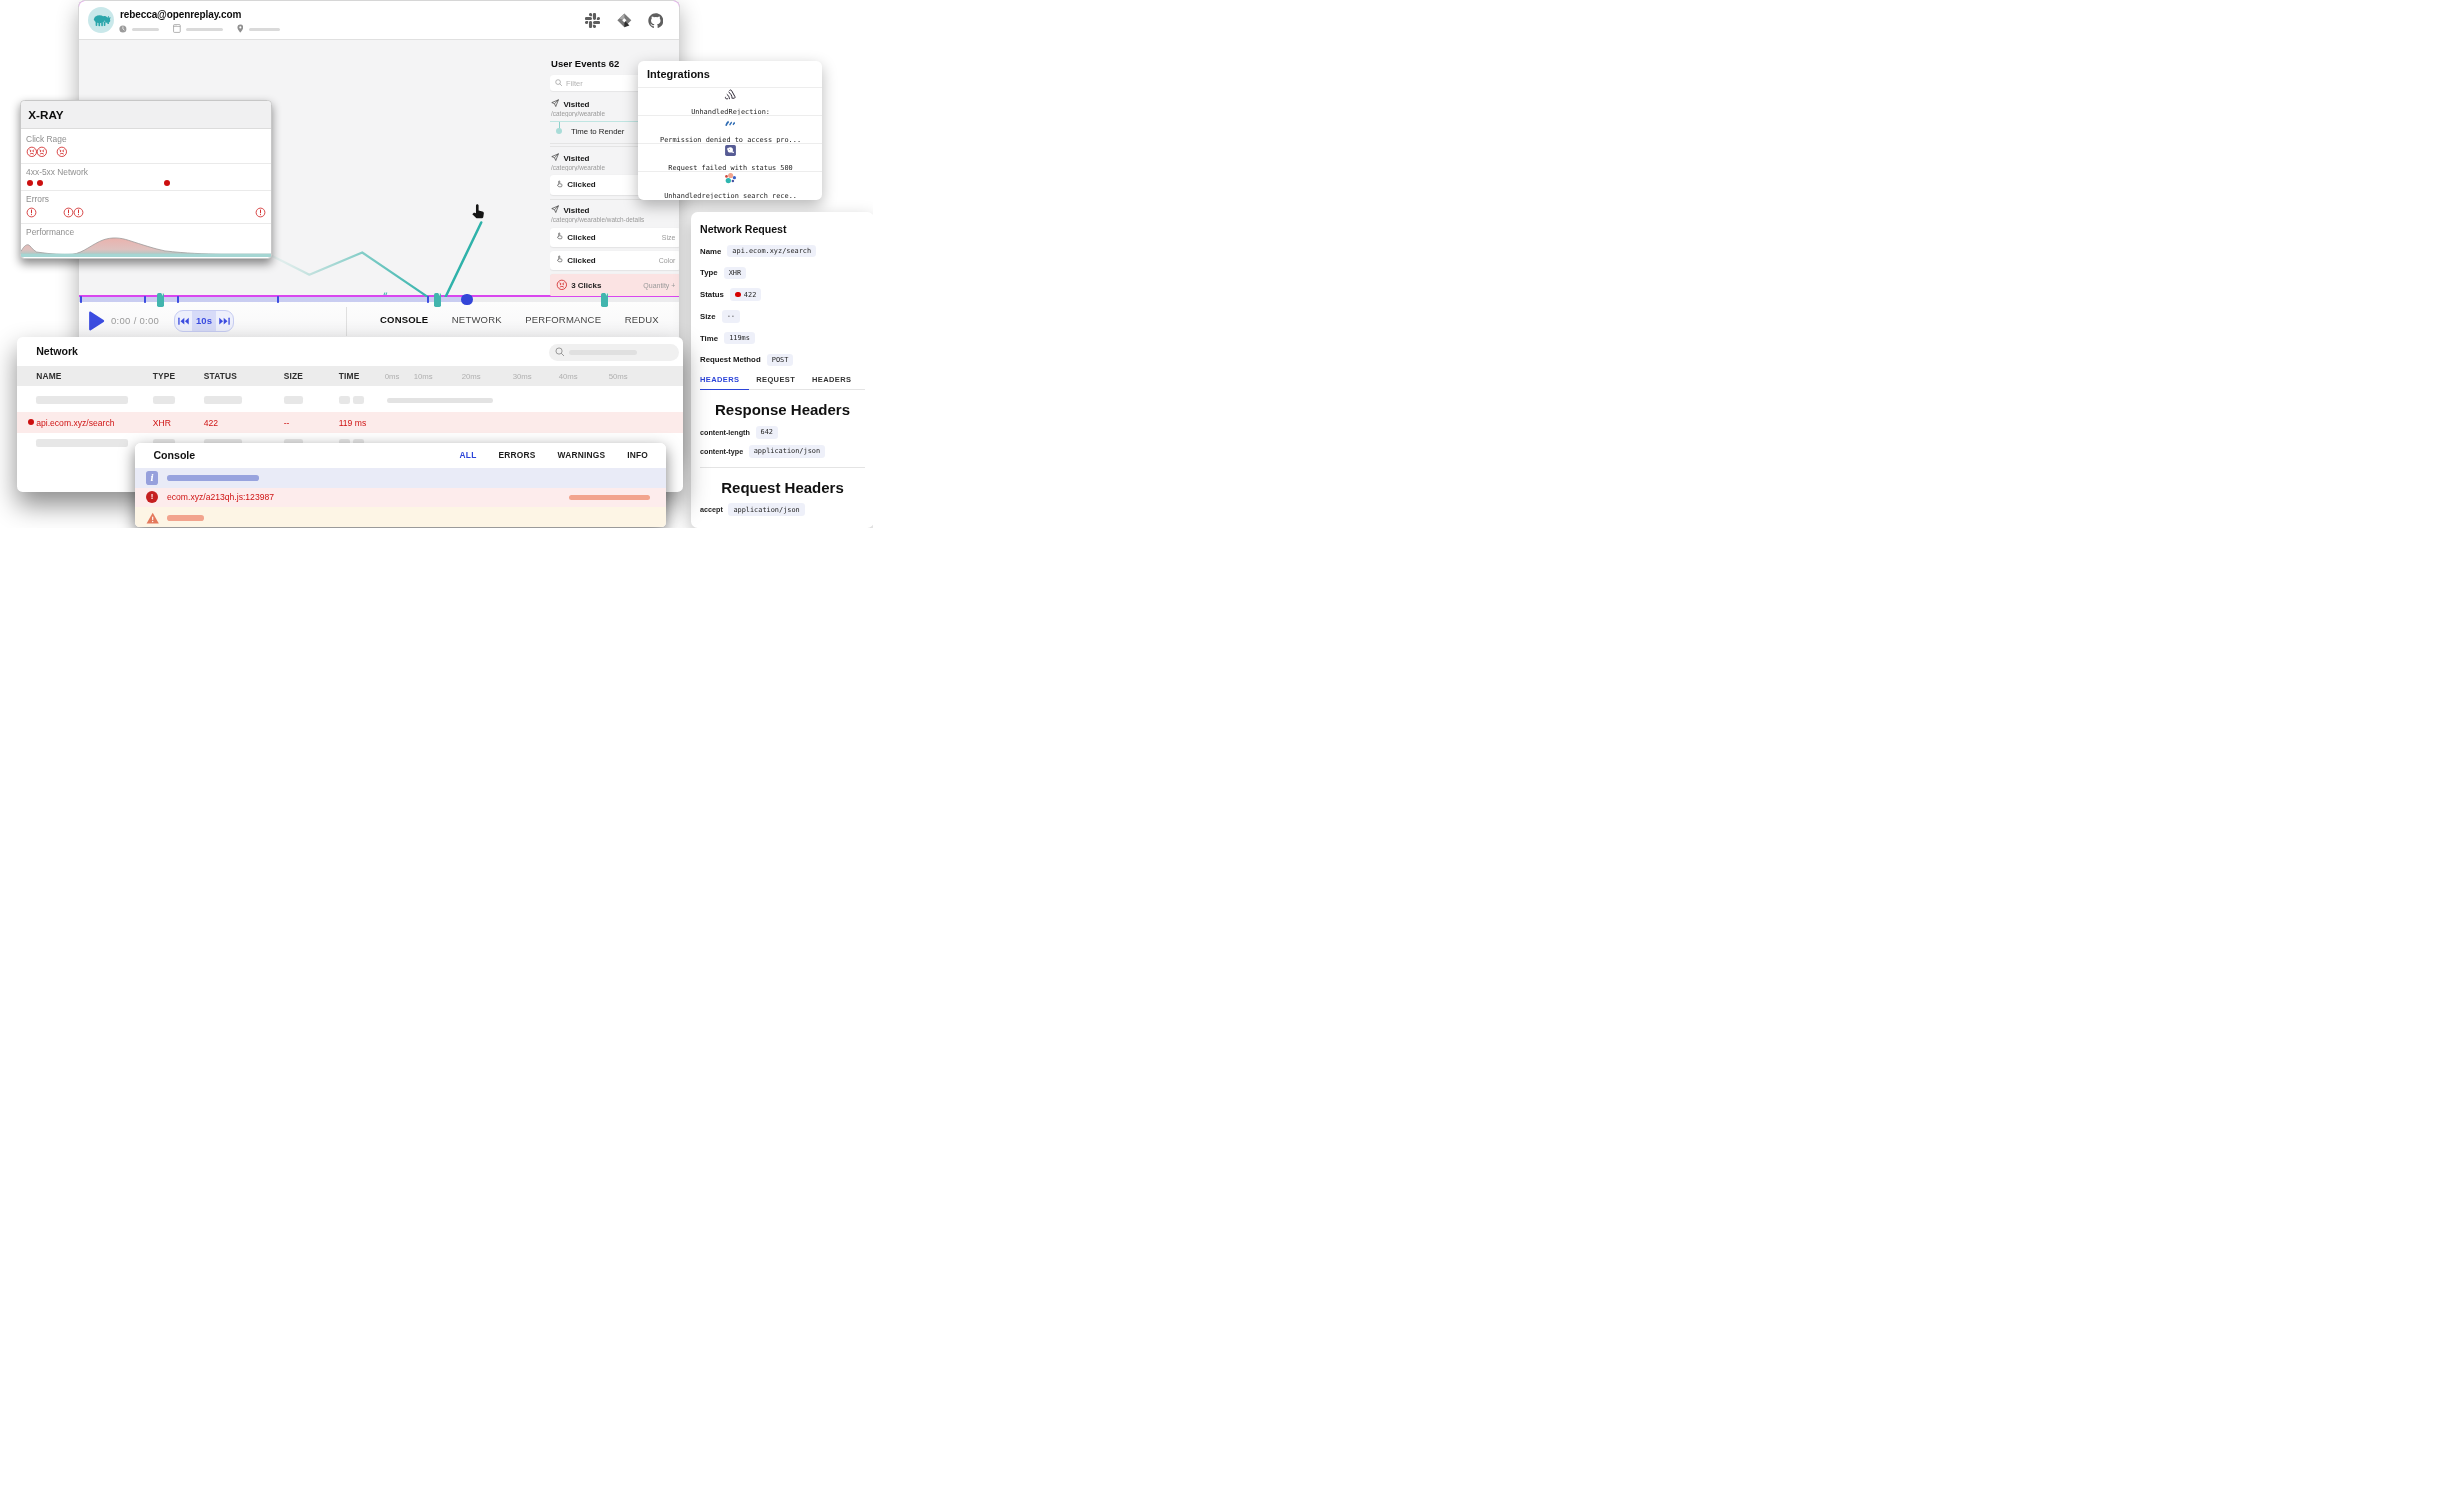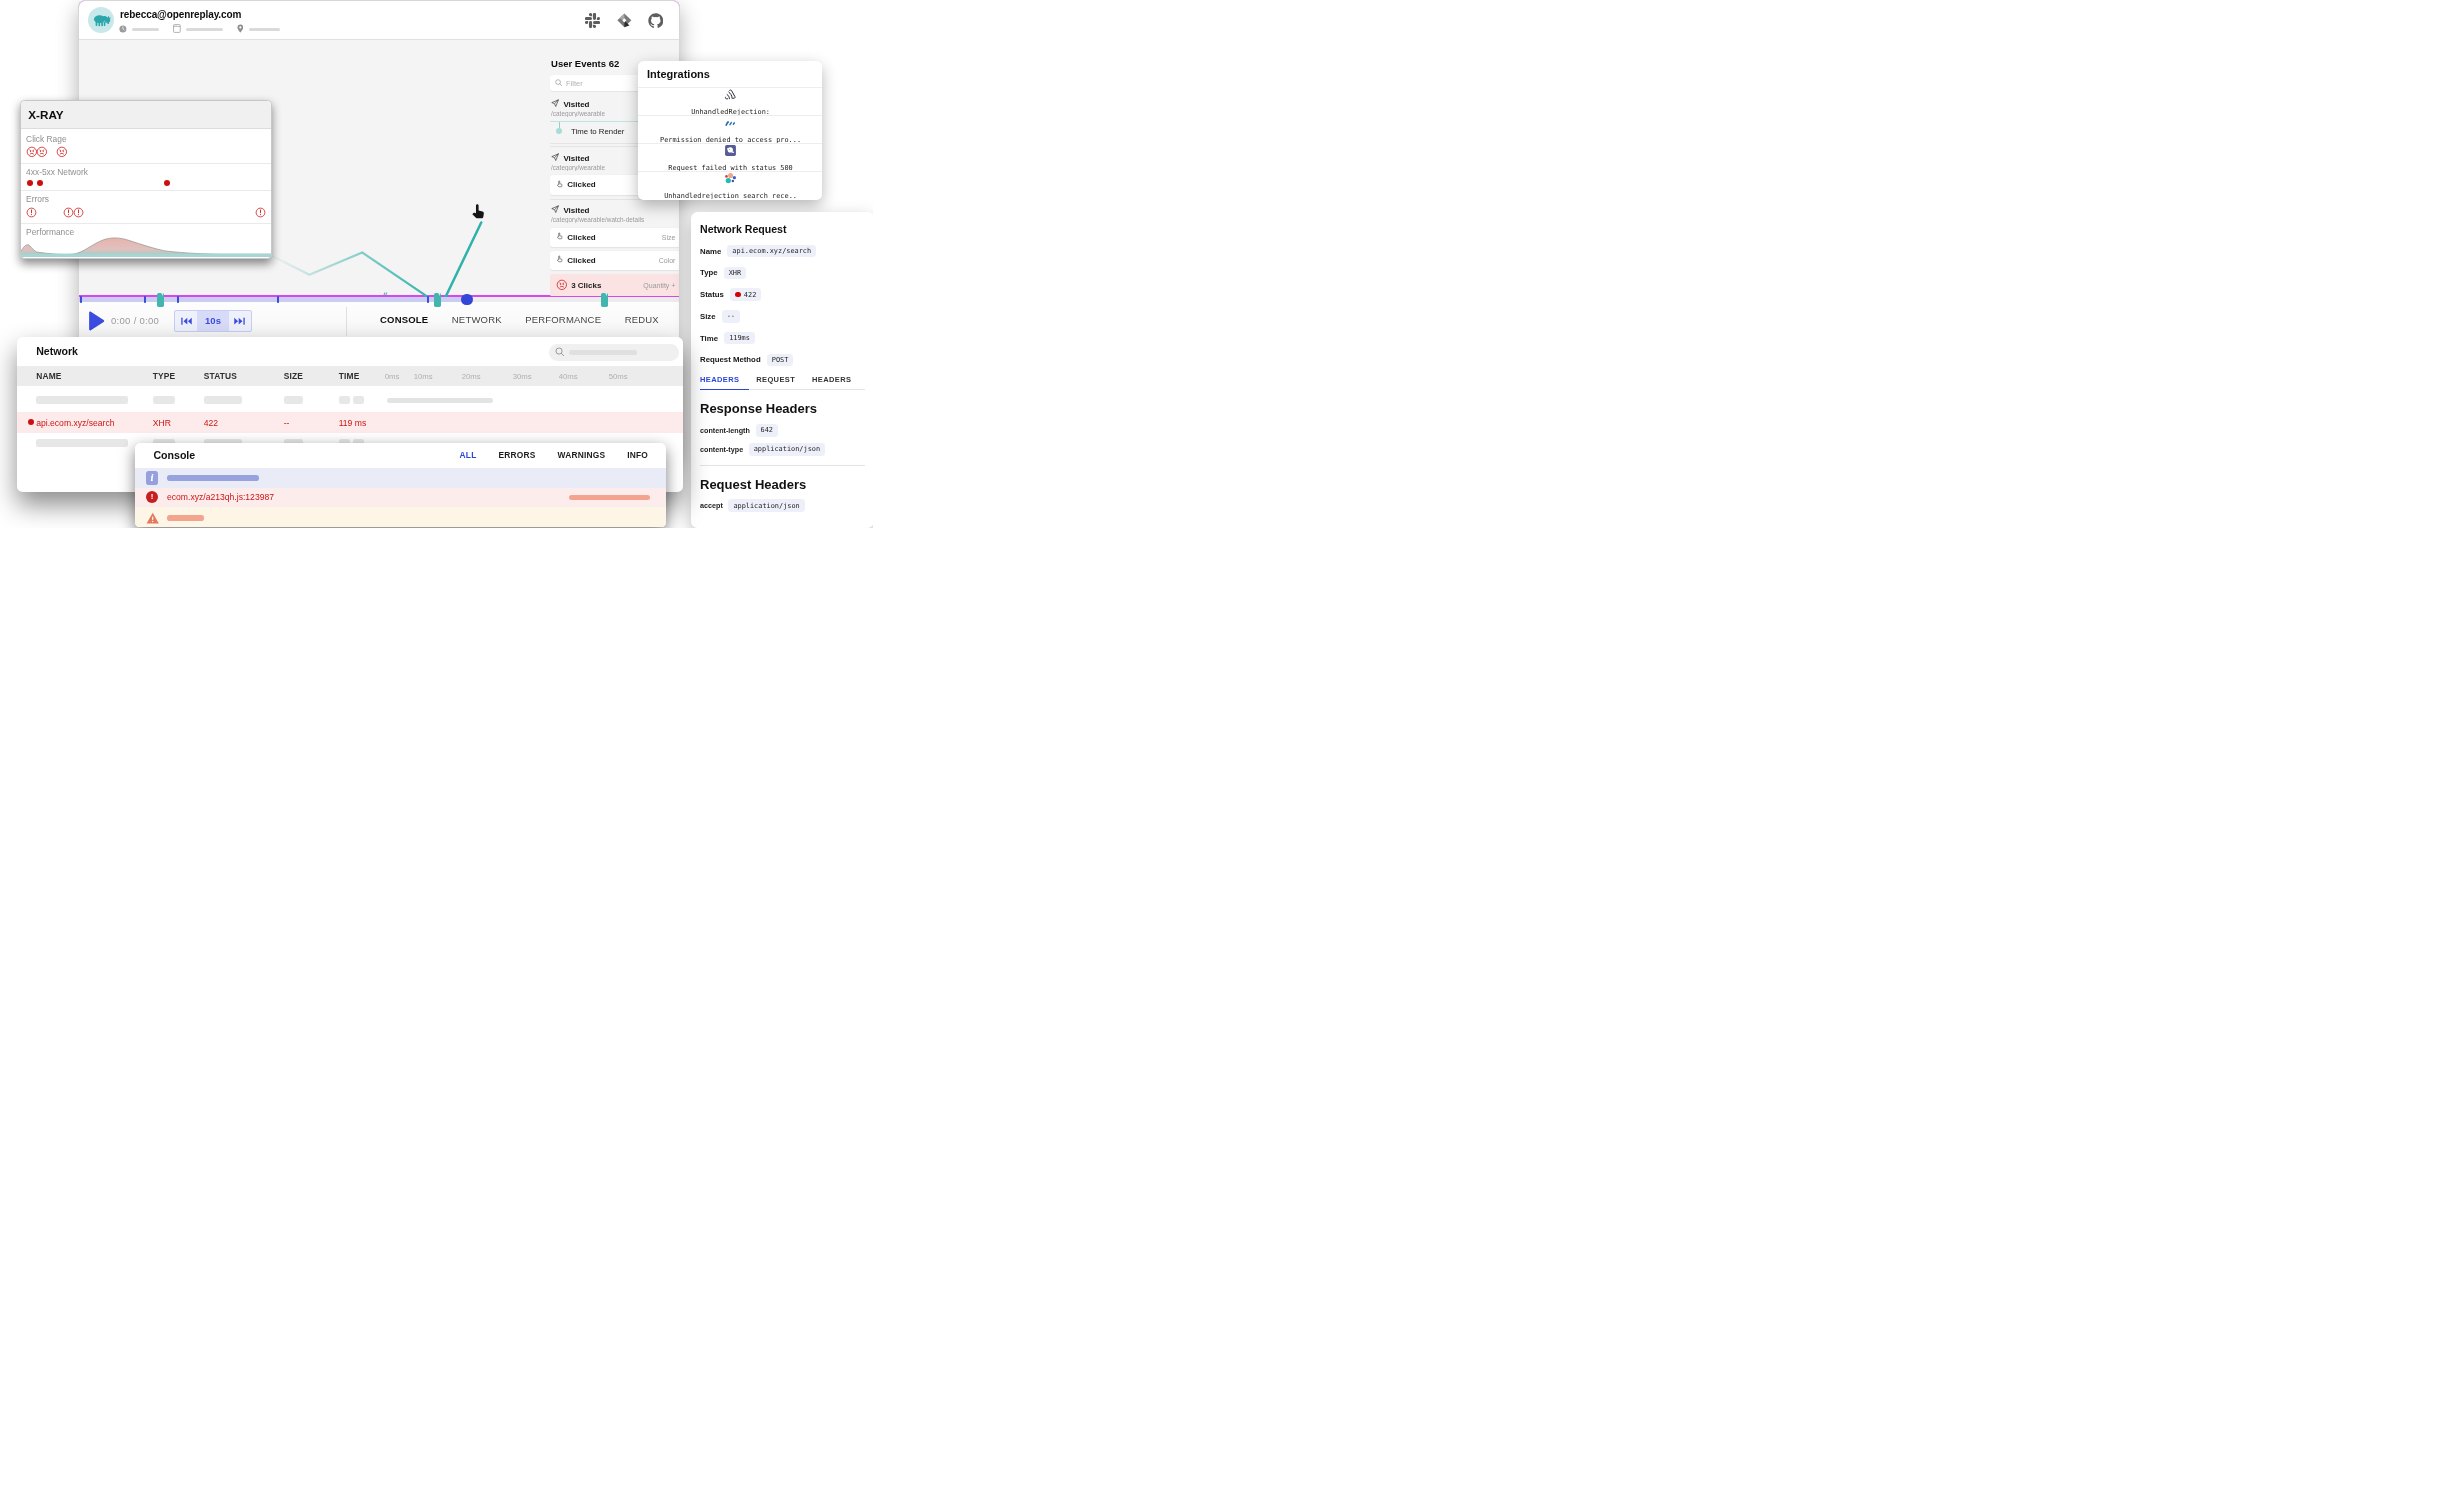--- a/index.html
+++ b/index.html
@@ -53,21 +53,21 @@
   .timeline { position:absolute; left:0; top:296px; width:602px; height:5px; background:#ececee; z-index:6; }
   .timeline .fill { position:absolute; left:0; top:0; height:100%; width:388px; background:#c9cdf1; }
   .tl-tick { position:absolute; top:-0.6px; width:1.7px; height:6.1px; border-radius:0.8px; background:#3b4ce0; z-index:7; }
   .tl-flag { position:absolute; top:-4.5px; width:6.7px; height:14px; border-radius:1.7px; background:#42b5ae; z-index:7; }
   .tl-flag::after { content:""; position:absolute; right:0.6px; top:0.6px; border-left:2.8px solid transparent; border-top:3.3px solid #d6efed; }
   .tl-quote { position:absolute; top:-5.6px; z-index:7; color:#3db3ac; font-size:8.4px; font-weight:700; font-family:"DejaVu Serif","Liberation Serif",serif; letter-spacing:-1.1px; }
   .tl-playhead { position:absolute; top:-3.3px; width:11.7px; height:11.7px; border-radius:50%; background:#3446d8; z-index:8; }
   .controls { position:absolute; left:0; top:301px; width:602px; height:37px; background:linear-gradient(#fdfdfd,#f7f7f8); z-index:5; }
   .play-btn { position:absolute; left:9px; top:9px; }
   .time-display { position:absolute; left:32px; top:13.4px; font-size:9.5px; color:#9a9a9a; letter-spacing:0.3px; }
-  .skip-group { position:absolute; left:95px; top:7.8px; width:78px; height:22px; border:1.1px solid #c7cdf3; border-radius:2px; background:#eef0fc; display:flex; overflow:hidden; }
+  .skip-group { position:absolute; left:95px; top:7.8px; width:60px; height:22px; border:1.1px solid #c7cdf3; border-radius:9px; background:#eef0fc; display:flex; overflow:hidden; }
   .skip-group .seg { flex:1; display:flex; align-items:center; justify-content:center; }
   .skip-group .mid { flex:1.4; background:#d7dbf8; color:#3b4ce0; font-weight:700; font-size:9.5px; }
   .ctl-divider { position:absolute; left:267px; top:4.5px; width:0.6px; height:29px; background:#e0e0e0; }
   .player-tabs { position:absolute; left:301px; top:12.3px; display:flex; gap:23.4px; }
   .player-tabs .ptab { font-size:9.5px; letter-spacing:0.2px; color:#454545; font-weight:500; white-space:nowrap; }
   .player-tabs .ptab.active { color:#0d0d0d; font-weight:700; }
 
   
   .xray { position:absolute; left:19.5px; top:100px; width:252px; height:159px; background:#fff; border:0.6px solid #c7c7c7; border-radius:4.5px; box-shadow:0 4.5px 10px rgba(0,0,0,.45); overflow:hidden; z-index:10; }
   .xray-header { height:28px; background:#f0f0f1; border-bottom:0.6px solid #dcdcdc; display:flex; align-items:center; padding-left:7.8px; font-size:11.7px; font-weight:700; color:#0d0d0d; }
@@ -89,21 +89,21 @@
   .netreq { position:absolute; left:691px; top:212px; width:183px; height:316px; background:#fff; border-radius:6.7px; box-shadow:0 6.7px 16.7px rgba(0,0,0,.25); padding:11px 9px; z-index:12; }
   .netreq h2 { font-size:10.6px; font-weight:700; margin-bottom:9px; }
   .nr-field { display:flex; align-items:center; margin-bottom:7.2px; min-height:14.5px; }
   .nr-field .lbl { font-size:7.8px; font-weight:600; color:#161616; margin-right:6.1px; }
   .chip { display:inline-flex; align-items:center; gap:3.3px; background:#eef0f9; border-radius:3.3px; padding:2.2px 5px; font-family:"DejaVu Sans Mono","Liberation Mono",monospace; font-size:6.9px; color:#222; white-space:nowrap; }
   .chip .dot { width:5.6px; height:5.6px; border-radius:50%; background:#d50000; }
   .nr-tabs { display:flex; gap:16.7px; margin:7.8px 0 0; border-bottom:1.1px solid #e4e4e4; }
   .nr-tab { font-size:7.5px; font-weight:600; letter-spacing:0.4px; color:#333; padding-bottom:5.6px; position:relative; }
   .nr-tab.active { color:#2c44d8; }
   .nr-tab.active::after { content:""; position:absolute; left:0; right:-10px; bottom:-1.1px; height:1.7px; background:#2c44d8; }
-  .nr-sec-title { font-size:13px; font-weight:700; margin:11px 0 7.8px; }
+  .nr-sec-title { font-size:15px; font-weight:700; margin:11px 0 7.8px;text-align:center; }
   .nr-hrow { display:flex; align-items:center; margin-bottom:6.7px; }
   .nr-hrow .lbl { font-size:7.2px; font-weight:600; color:#1c1c1c; margin-right:5.6px; }
   .nr-hr { border:none; border-top:0.6px solid #e4e4e4; margin:9px 0 1.1px; }
 
   
   .netpanel { position:absolute; left:16.7px; top:337px; width:666px; height:155px; background:#fff; border-radius:5.6px; box-shadow:0 12.3px 26px rgba(0,0,0,.45); overflow:hidden; z-index:14; }
   .np-title { position:absolute; left:19.5px; top:7.8px; font-size:10.6px; font-weight:700; }
   .np-search { position:absolute; left:532px; top:6.7px; width:130px; height:17.3px; border-radius:9px; background:#f0f0f0; display:flex; align-items:center; padding:0 6.7px; gap:4.5px; }
   .np-search .bar { width:68px; height:5.6px; border-radius:2.8px; background:#e0e0e0; }
   .np-head { position:absolute; left:0; top:29px; width:100%; height:20px; background:#ececec; }

